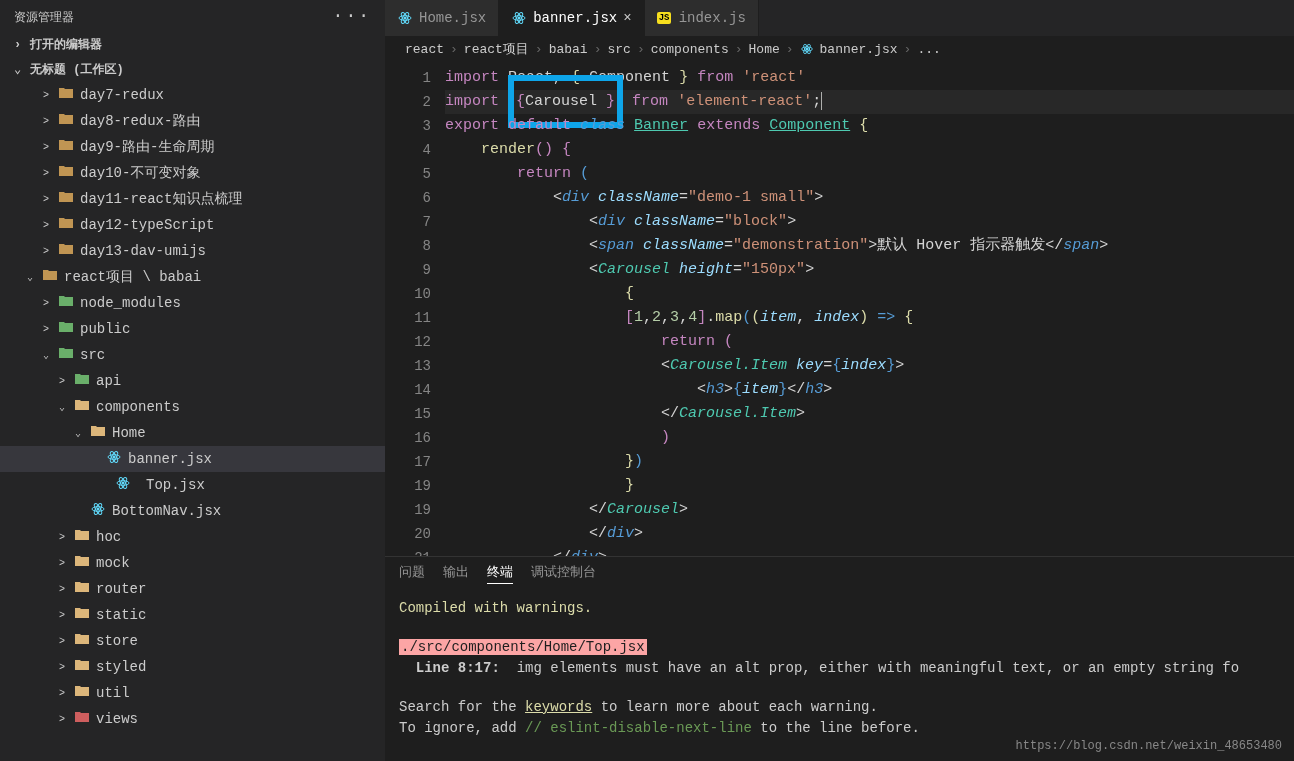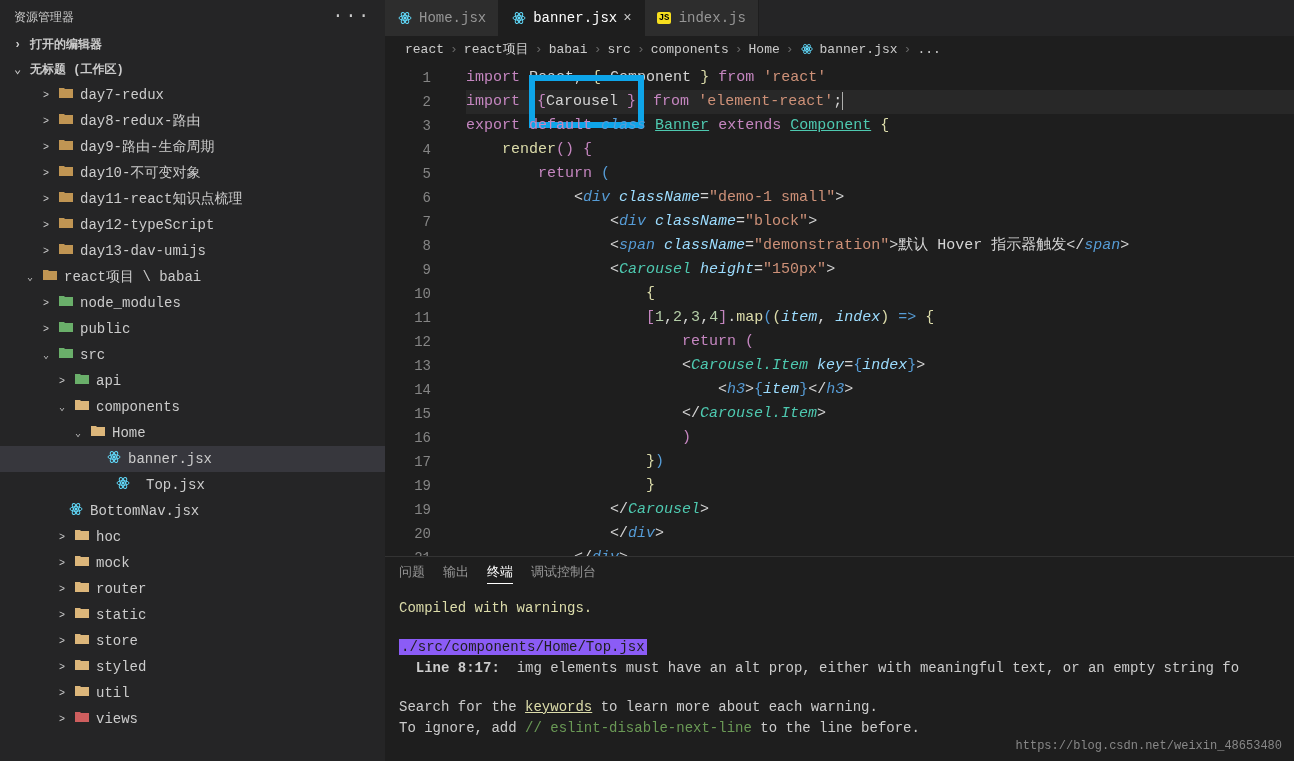--- a/index.html
+++ b/index.html
@@ -18,21 +18,21 @@
 .tabs { display:flex; background:#252526; height:36px; }
 .tab { display:flex; align-items:center; gap:6px; padding:0 12px; color:#969696; background:#2d2d2d; border-right:1px solid #1e1e1e; cursor:pointer; }
 .tab.active { background:#1e1e1e; color:#fff; }
 .tab .close { font-size:14px; color:#ccc; }
 .js-icon { background:#f7df1e; color:#000; font-size:9px; font-weight:bold; padding:1px 2px; border-radius:2px; }
 .breadcrumb { display:flex; align-items:center; gap:6px; padding:4px 14px; color:#ccc; font-size:13px; background:#1e1e1e; }
 .breadcrumb .sep { color:#666; }
 .code-area { flex:1; display:flex; overflow:hidden; }
 .gutter { width:60px; text-align:right; color:#858585; padding:4px 14px 0 0; font-size:14px; line-height:24px; }
 .code { flex:1; padding:4px 0; font-size:15px; line-height:24px; white-space:pre; overflow:hidden; }
-.code .line { display:block; height:24px;margin-left:21px; }
+.code .line { display:block; height:24px; }
 .kw-import { color:#c586c0; }
 .kw-export { color:#c586c0; }
 .kw-default { color:#c586c0; }
 .kw-class { color:#569cd6; font-style:italic; }
 .kw-from { color:#c586c0; }
 .kw-extends { color:#c586c0; }
 .kw-return { color:#c586c0; }
 .ident { color:#d4d4d4; }
 .type-u { color:#4ec9b0; text-decoration: underline; text-decoration-color: #4ec9b0; }
 .string { color:#ce9178; }
@@ -47,21 +47,21 @@
 .method { color:#dcdcaa; }
 .punct { color:#d4d4d4; }
 .boxed { border:6px solid #0ea5e9; padding:12px 2px; }
 .active-line { background:#282828; }
 .text-cn { color:#d4d4d4; font-style:normal; }
 .terminal-area { height:205px; border-top:1px solid #333; display:flex; flex-direction:column; }
 .term-tabs { display:flex; gap:18px; padding:6px 14px; color:#969696; font-size:13px; }
 .term-tabs .ttab.active { color:#fff; border-bottom:1px solid #fff; padding-bottom:2px; }
 .term-body { flex:1; padding:8px 14px; font-size:14px; line-height:21px; overflow:hidden; color:#ccc; }
 .term-warn { color:#dcdcaa; }
-.term-path { background:#8b5cf6; color:#1e1e1e; padding:0 2px;margin-top:32px; }
+.term-path { background:#fca5a5; color:#1e1e1e; padding:0 2px;margin-top:32px; }
 .term-key { color:#dcdcaa; text-decoration:underline; }
 .term-comment { color:#6a9955; }
 .watermark { position:absolute; bottom:8px; right:12px; color:#888; font-size:12px; }
 </style>
 </head>
 <body>
 
 <div class="sidebar">
   <div class="sb-header">
     <span>资源管理器</span>
@@ -187,21 +187,21 @@
       <div class="tree-item" style="padding-left: 88px; gap: 15px;">
         <span class="chev"></span>
         <span class="icon"><svg viewBox="0 0 16 16">
             <circle cx="8" cy="8" r="1.5" fill="#61dafb"></circle>
             <ellipse cx="8" cy="8" rx="6" ry="2.3" fill="none" stroke="#61dafb" stroke-width="1"></ellipse>
             <ellipse cx="8" cy="8" rx="6" ry="2.3" fill="none" stroke="#61dafb" stroke-width="1" transform="rotate(60 8 8)"></ellipse>
             <ellipse cx="8" cy="8" rx="6" ry="2.3" fill="none" stroke="#61dafb" stroke-width="1" transform="rotate(-60 8 8)"></ellipse>
           </svg></span>
         <span>Top.jsx</span>
       </div>
-      <div class="tree-item" style="padding-left: 50px;">
+      <div class="tree-item" style="padding-left: 72px;">
         <span class="chev"></span>
         <span class="icon"><svg viewBox="0 0 16 16">
             <circle cx="8" cy="8" r="1.5" fill="#61dafb"></circle>
             <ellipse cx="8" cy="8" rx="6" ry="2.3" fill="none" stroke="#61dafb" stroke-width="1"></ellipse>
             <ellipse cx="8" cy="8" rx="6" ry="2.3" fill="none" stroke="#61dafb" stroke-width="1" transform="rotate(60 8 8)"></ellipse>
             <ellipse cx="8" cy="8" rx="6" ry="2.3" fill="none" stroke="#61dafb" stroke-width="1" transform="rotate(-60 8 8)"></ellipse>
           </svg></span>
         <span>BottomNav.jsx</span>
       </div>
       <div class="tree-item" style="padding-left: 56px;">

